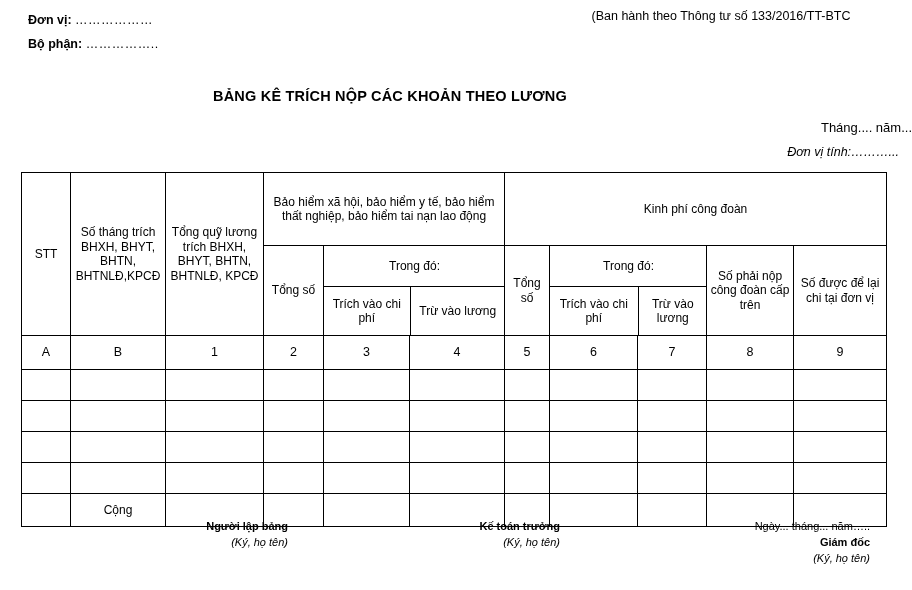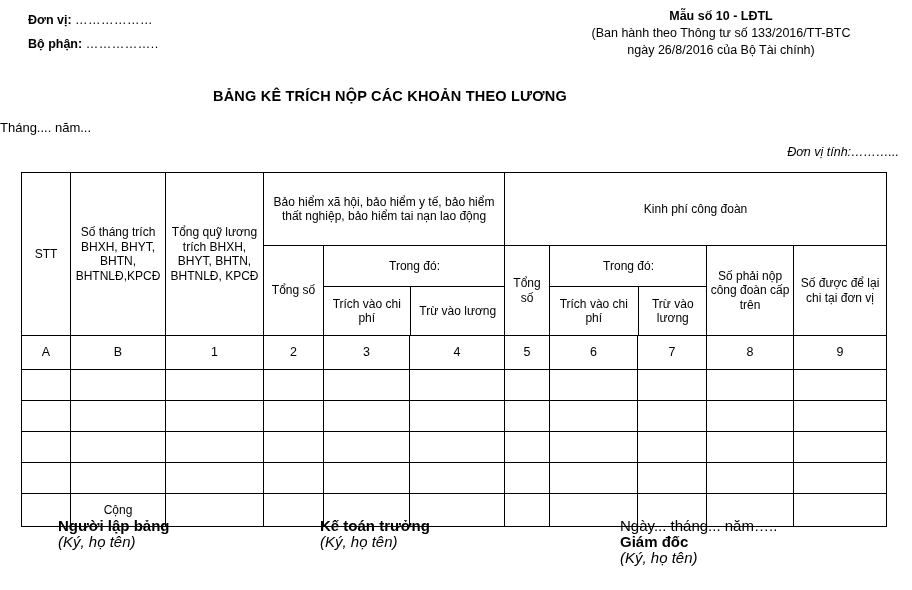--- a/index.html
+++ b/index.html
@@ -51,21 +51,21 @@
     text-align: center;
     font-size: 14.5px;
     font-weight: bold;
     letter-spacing: 0.2px;
   }
   .doc-period {
     position: absolute;
     left: 0;
     top: 120px;
     width: 912px;
-    text-align: left;
+    text-align: right;
     font-size: 13px;
   }
   .unit-line {
     position: absolute;
     right: 26px;
     top: 145px;
     font-size: 12.5px;
     font-style: italic;
     text-align: right;
   }
@@ -103,22 +103,22 @@
   
   .sign-area {
     position: absolute;
     left: 0;
     top: 512px;
     width: 912px;
     height: 78px;
   }
   .sign-block {
     position: absolute;
-    text-align: left;
-    font-size: 15px;
+    text-align: right;
+    font-size: 11px;
     line-height: 16px;
   }
   .sign-block .role { font-weight: bold; }
   .sign-block .hint { font-style: italic; }
   .sign-block .date { font-weight: normal; }
   #sign-preparer { left: 58px; width: 230px; top: 6px; }
   #sign-accountant { left: 320px; width: 240px; top: 6px; }
   #sign-director { left: 620px; width: 250px; top: 6px; }
 </style>
 </head>
@@ -131,23 +131,21 @@
       <span class="lbl">Đơn vị:</span>
       <span class="dots">………………</span>
     </div>
     <div>
       <span class="lbl">Bộ phận:</span>
       <span class="dots">……………..</span>
     </div>
   </div>
 
   <div class="top-right">
-    <div class="form-code">Mẫu số 10 - LĐTL</div>
     <div>(Ban hành theo Thông tư số 133/2016/TT-BTC</div>
-    <div>ngày 26/8/2016 của Bộ Tài chính)</div>
   </div>
 
   <div class="doc-title">BẢNG KÊ TRÍCH NỘP CÁC KHOẢN THEO LƯƠNG</div>
   <div class="doc-period">Tháng.... năm...</div>
   <div class="unit-line">Đơn vị tính:………...</div>
 
   <div class="tbl-wrap">
     <table class="sheet">
       <colgroup>
         <col style="width:49px">

